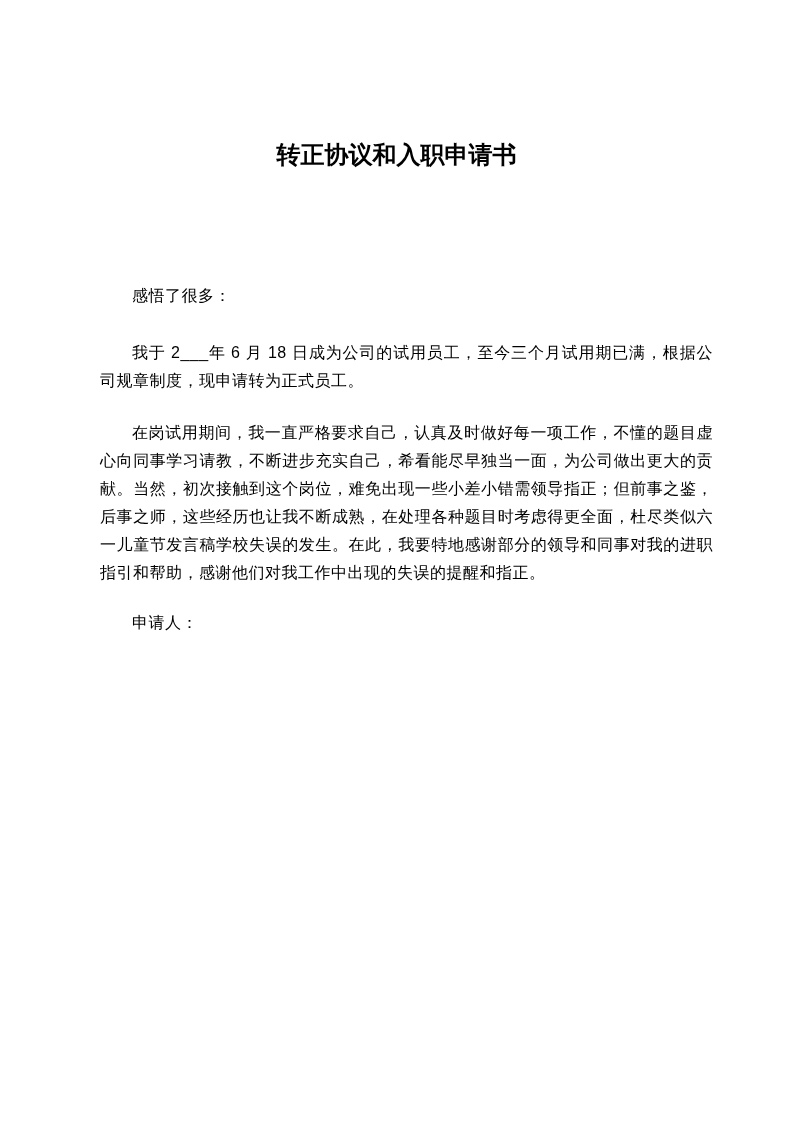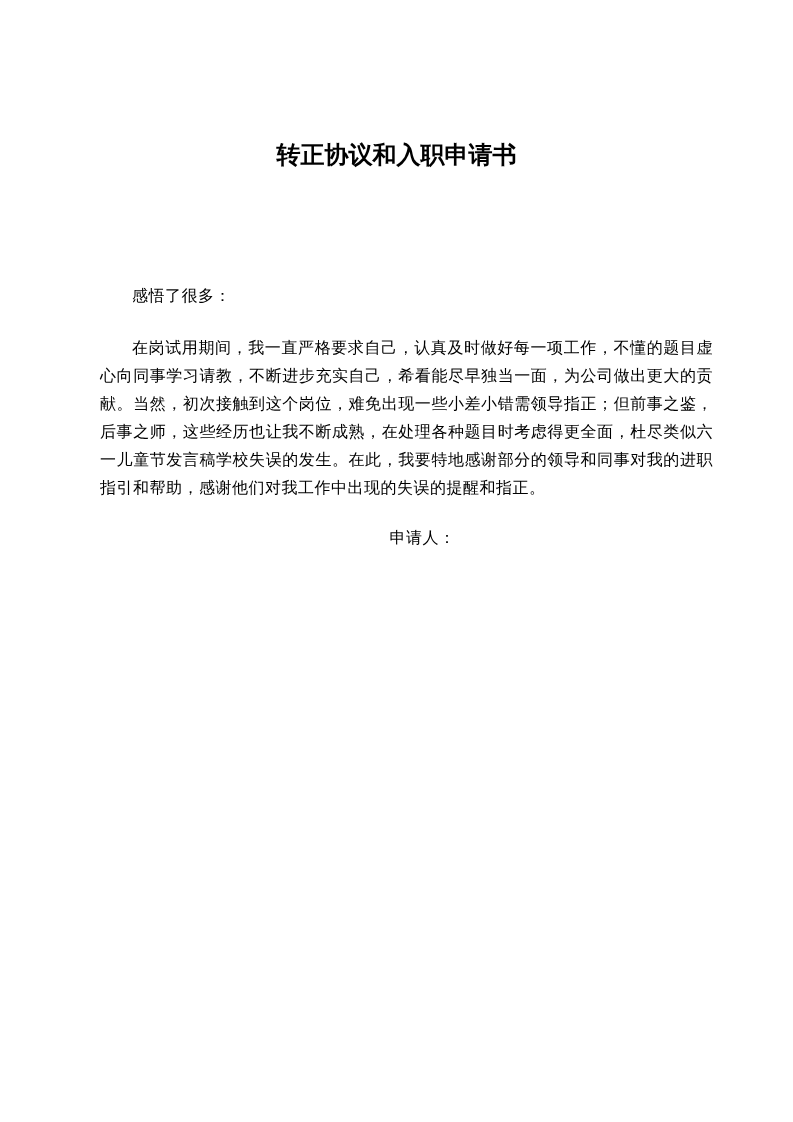--- a/index.html
+++ b/index.html
@@ -40,21 +40,21 @@
   .content p {
     margin: 0;
     text-indent: 32px;
   }
   .salutation   { margin-top: 282px !important; }
   .para-1       { margin-top: 29px  !important; }
   .para-2       { margin-top: 24px  !important; }
   .para-3       { margin-top: 22px  !important; }
   .para-4       { margin-top: 23px  !important; }
   .para-5       { margin-top: 21px  !important; }
-  .applicant    { margin-top: 22px  !important; text-align: center; }
+  .applicant    { margin-top: 22px  !important; text-align: left; }
   .date-line    { margin-top: 22px  !important; text-align: left; }
   .page-number {
     position: absolute;
     top: 1052px;
     left: 0;
     width: 793px;
     text-align: center;
     font-family: "Liberation Serif", "DejaVu Serif", serif;
     font-size: 17px;
     line-height: 22px;
@@ -64,20 +64,21 @@
 <body>
 
 <div class="page">
 
   <h1 class="doc-title">转正协议和入职申请书</h1>
 
   <div class="content">
 
     <p class="salutation">感悟了很多：</p>
 
+    <p class="para-1">我于 2___年 6 月 18 日成为公司的试用员工，至今三个月试用期已满，根据公司规章制度，现申请转为正式员工。</p>
 
     <p class="para-2">在岗试用期间，我一直严格要求自己，认真及时做好每一项工作，不懂的题目虚心向同事学习请教，不断进步充实自己，希看能尽早独当一面，为公司做出更大的贡献。当然，初次接触到这个岗位，难免出现一些小差小错需领导指正；但前事之鉴，后事之师，这些经历也让我不断成熟，在处理各种题目时考虑得更全面，杜尽类似六一儿童节发言稿学校失误的发生。在此，我要特地感谢部分的领导和同事对我的进职指引和帮助，感谢他们对我工作中出现的失误的提醒和指正。</p>
 
 
 
 
     <p class="applicant">申请人：</p>
 
 
   </div>

